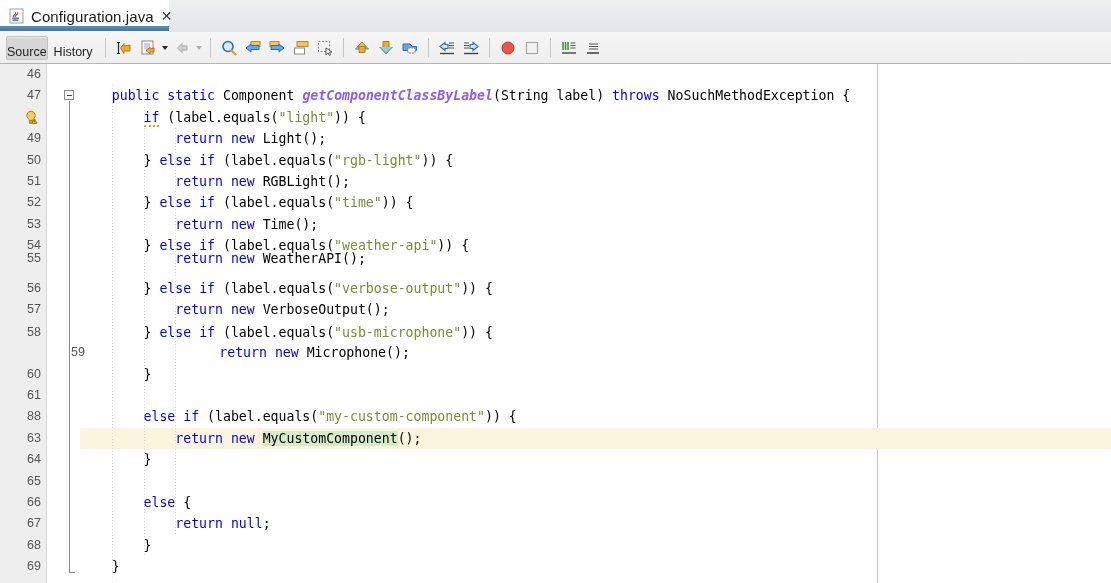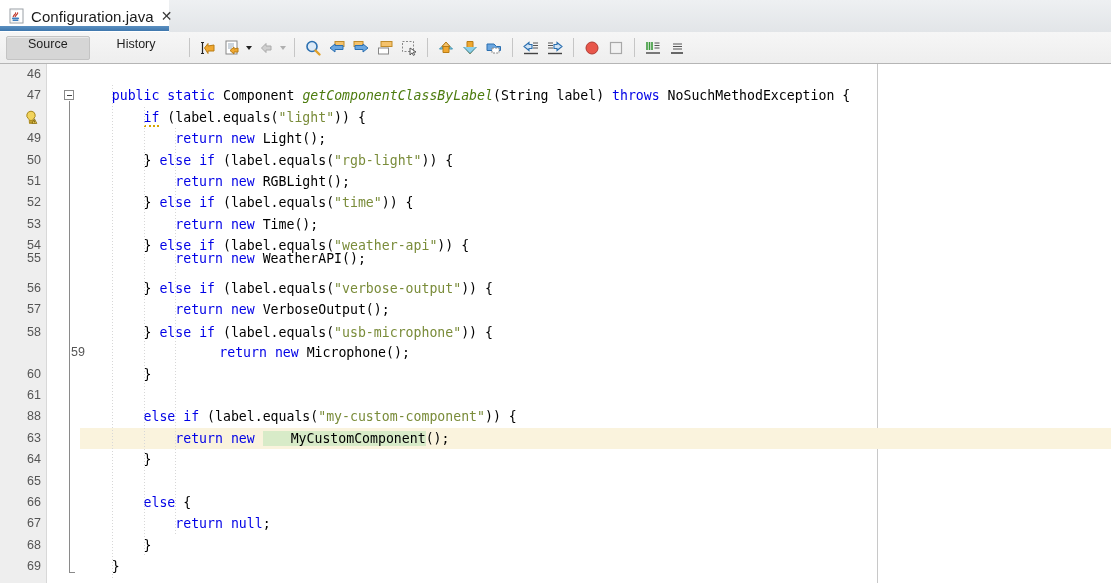--- a/index.html
+++ b/index.html
@@ -74,22 +74,22 @@
     width: 1111px; height: 32px;
     background: linear-gradient(#f6f6f6, #eeeeee);
     border-bottom: 1px solid #b5b5b5;
     box-sizing: border-box;
     display: flex;
     align-items: center;
   }
   .mode-tab {
     height: 22px;
     margin-left: 6px;
-    padding: 0 21px;
-    display: flex; align-items: flex-start;
+    padding: 0 0;
+    display: flex; align-items: flex-end;
     font-size: 12.5px;
     color: #1e1e1e;
     border-radius: 2px;
     cursor: default;
   }
   .mode-tab.sel {
     background: #d6d6d6;
     border: 1px solid #c4c4c4;
     box-shadow: inset 0 1px 0 #e9e9e9;
   }
@@ -184,22 +184,22 @@
   .line.current .rowfill {
     position: absolute;
     left: 80px; top: 0;
     right: 0; height: 21.4px;
     background: #faf3dd;
   }
 
   
   .kw   { color: #0000e6; }
   .str  { color: #7a8c3a; }
-  .meth { color: #4d7c0f; font-weight: normal; font-style: italic; }
-  .occ  { background: #d8ebc8; padding-left: 28px; }
+  .meth { color: #8b5cf6; font-weight: bold; font-style: italic; }
+  .occ  { background: #d8ebc8; }
 
   .warn-underline {
     border-bottom: 2px dotted #d6a500;
     padding-bottom: 0px;
   }
 
   
   .fold-col {
     position: absolute;
     left: 64px; top: 0;

